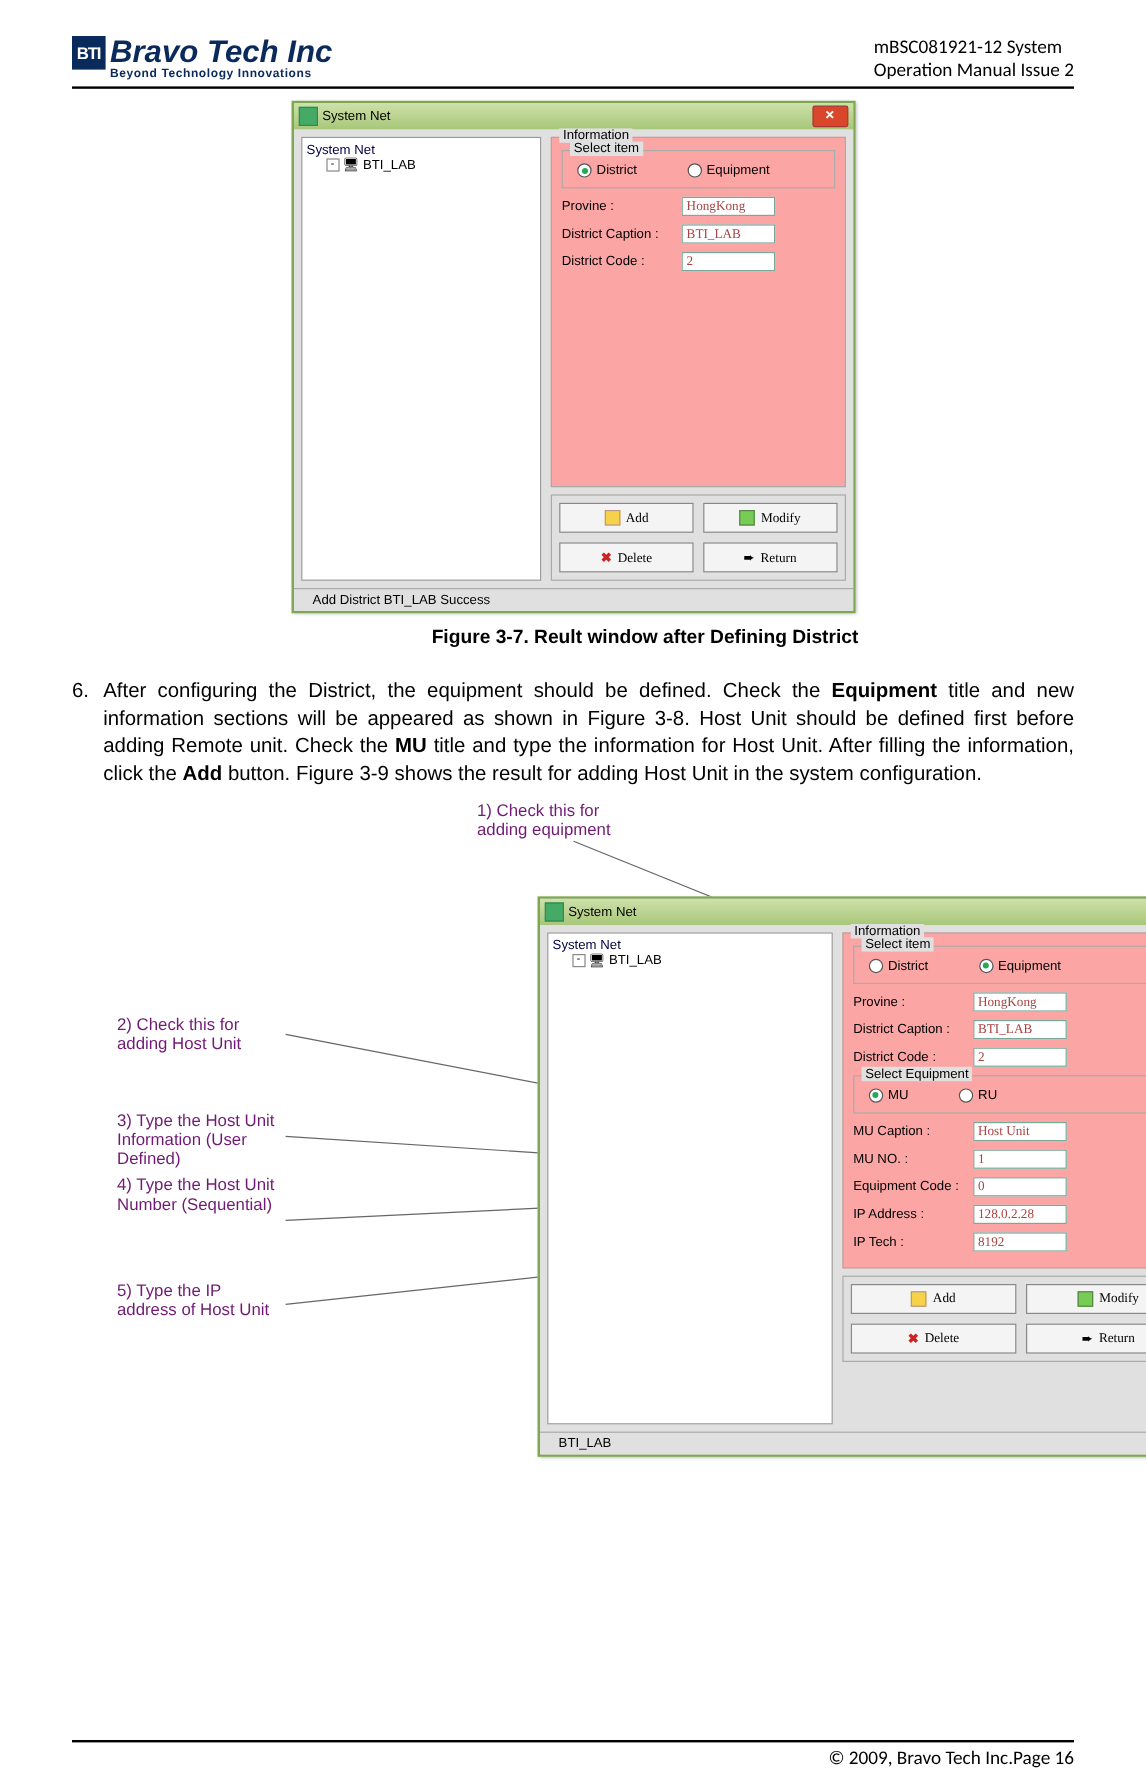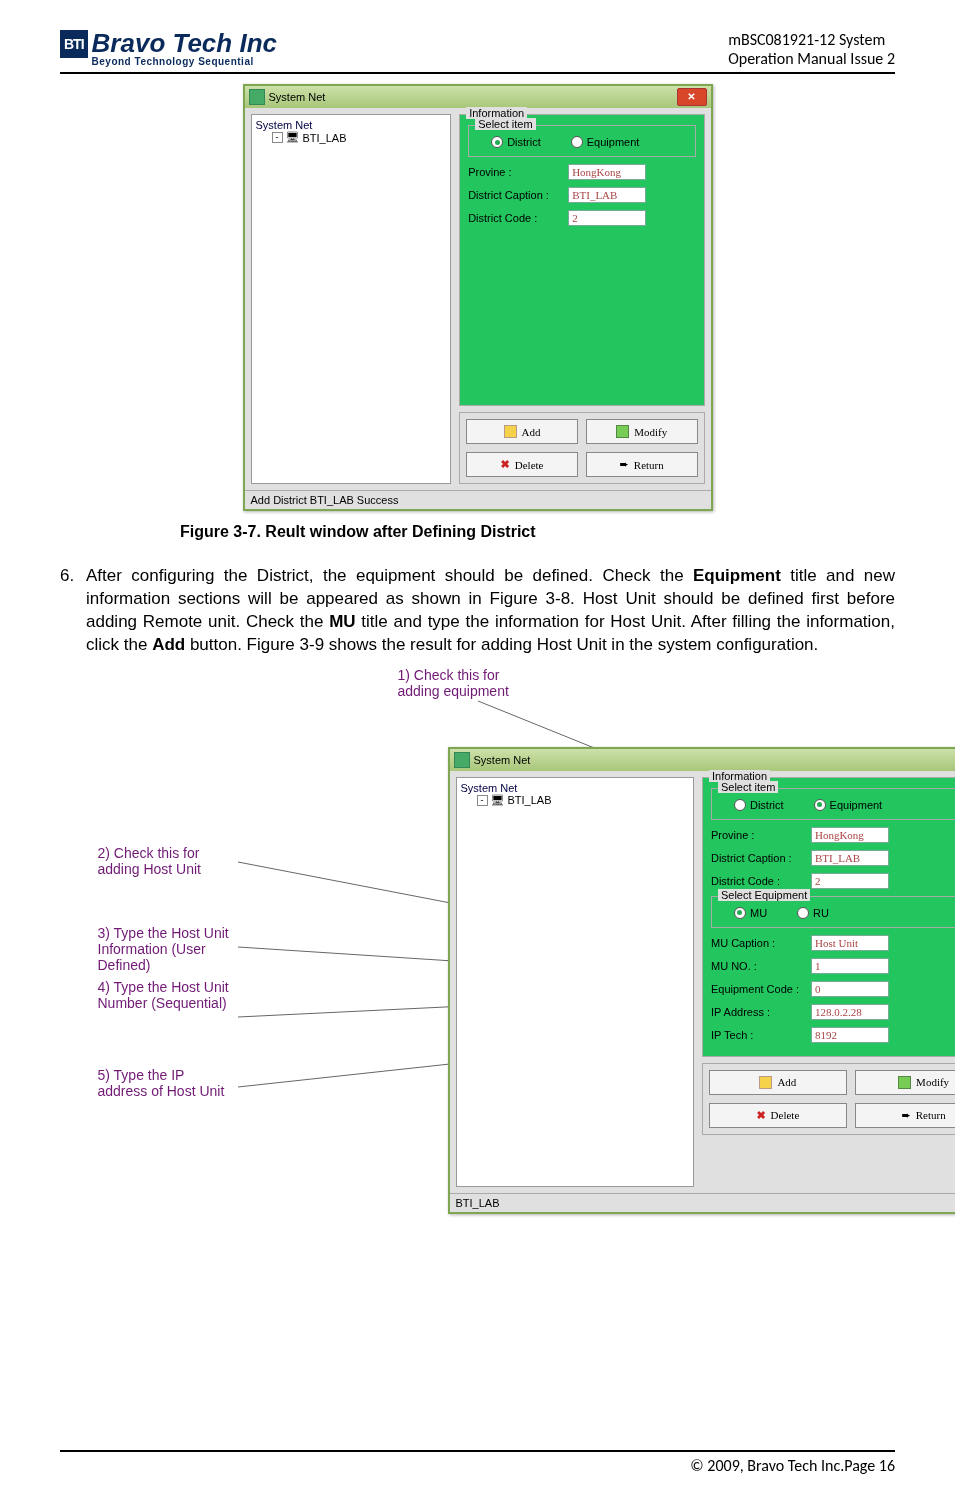--- a/index.html
+++ b/index.html
@@ -13,36 +13,36 @@
   .hdr-right{text-align:left;font:16px Calibri,Arial}
   .win{border:2px solid #7fa751;background:#e8e8e8;font:11px Tahoma,Arial;position:relative;box-shadow:1px 1px 3px rgba(0,0,0,.3)}
   .titlebar{background:linear-gradient(#cde0a9,#a8c779);height:22px;display:flex;align-items:center;padding:0 4px;justify-content:space-between}
   .titlebar .t-left{display:flex;align-items:center;gap:4px}
   .t-icon{width:14px;height:14px;background:#4a6;display:inline-block;border:1px solid #385}
   .close-btn{background:#d9472b;color:#fff;width:28px;height:16px;font:bold 10px Arial;text-align:center;border:1px solid #a33;border-radius:2px;line-height:16px}
   .win-body{padding:6px;background:#e0e0e0}
   .cols{display:flex;gap:8px}
   .panel-l{border:1px solid #999;background:#fff;padding:4px;flex:0 0 42%}
   .panel-r{flex:1;display:flex;flex-direction:column;gap:6px}
-  .fieldset{border:1px solid #aaa;padding:6px 8px;background:#22c55e;position:relative}
+  .fieldset{border:1px solid #aaa;padding:6px 8px;background:#fca5a5;position:relative}
   .fieldset .legend{position:absolute;top:-8px;left:6px;background:#e0e0e0;padding:0 3px;font-size:11px}
-  .radio-row{display:flex;gap:30px;margin:4px 0 2px 14px}
+  .radio-row{display:flex;gap:42px;margin:4px 0 2px 4px}
   .radio{display:flex;align-items:center;gap:4px}
   .rdot{width:10px;height:10px;border:1px solid #555;border-radius:50%;display:inline-flex;align-items:center;justify-content:center;background:#fff}
   .rdot.on::after{content:"";width:5px;height:5px;background:#2a5;border-radius:50%}
   .frow{display:flex;align-items:center;margin:7px 0}
   .flab{flex:0 0 100px}
   .finp{border:1px solid #7a9;background:#fff;padding:1px 3px;font:11px Tahoma;min-width:70px;color:#a44}
   .btn-grid{display:grid;grid-template-columns:1fr 1fr;gap:8px;padding:6px;border:1px solid #aaa}
   .btn{background:#f4f4f4;border:1px solid #888;padding:5px;text-align:center;display:flex;align-items:center;justify-content:center;gap:5px;font:11px Tahoma}
   .btn .bi{width:11px;height:11px;display:inline-block}
   .bi-add{background:#f6d24a;border:1px solid #b98}
   .bi-mod{background:#7c5;border:1px solid #584}
   .bi-del{color:#c22;font-weight:bold}
-  .status{border-top:1px solid #aaa;padding:3px 6px;background:#e0e0e0;font-size:11px}
+  .status{border-top:1px solid #aaa;padding:3px 16px;background:#e0e0e0;font-size:11px}
   .tree-root{color:#004}
   .tree-item{margin-left:16px;display:flex;align-items:center;gap:3px}
   .tree-box{width:9px;height:9px;border:1px solid #888;background:#fff;font:9px/9px monospace;text-align:center}
   .caption{text-align:center;font:bold 16px Arial;margin:12px 0 24px 0}
   .body-text{font:17px Arial;text-align:justify;line-height:1.35}
   .annot-block{position:relative;margin:10px auto 0 auto;width:760px}
   .annot{position:absolute;font:14px Arial;color:#701a75;width:140px;text-align:left}
   .fig1-wrap{margin:0 auto;width:470px}
   .fig2-wrap{position:relative;margin-left:160px;width:560px}
   .footer{position:absolute;bottom:16px;left:60px;right:60px;border-top:2px solid #000;display:flex;justify-content:flex-end;font:16px Calibri,Arial;padding-top:4px}
@@ -52,21 +52,21 @@
 </head>
 <body>
 
 <div class="page">
 
   <div class="header">
     <div class="logo-block">
       <span class="logo-bti">BTI</span>
       <span class="logo-text">
         <span class="logo-main">Bravo Tech Inc</span>
-        <span class="logo-sub">Beyond Technology Sequential</span>
+        <span class="logo-sub">Beyond Technology Innovations</span>
       </span>
     </div>
     <div class="hdr-right">
       <div>mBSC081921-12 System</div>
       <div>Operation Manual Issue 2</div>
     </div>
   </div>
 
   <div class="fig1-wrap">
     <div class="win">
@@ -134,21 +134,21 @@
                   <span>➨</span>
                   <span>Return</span>
                 </div>
             </div>
           </div>
         </div>
       </div>
       <div class="status">Add District BTI_LAB Success</div>
     </div>
   </div>
-  <div class="caption" style="text-align:left;margin-left:120px">Figure 3-7. Reult window after Defining District</div>
+  <div class="caption" style="text-align:center;margin-left:120px">Figure 3-7. Reult window after Defining District</div>
 
   <div class="body-text" style="display:flex">
     <span style="flex:0 0 26px">6.</span>
     <span>
       <span>After configuring the District, the equipment should be defined. Check the </span><b>Equipment</b><span> title and new information sections will be appeared as shown in Figure 3-8. Host Unit should be defined first before adding Remote unit. Check the </span><b>MU</b><span> title and type the information for Host Unit. After filling the information, click the </span><b>Add</b><span> button. Figure 3-9 shows the result for adding Host Unit in the system configuration.</span>
     </span>
   </div>
 
   <div class="annot-block" style="height:560px">
     <div class="annot" style="top:0;left:300px">1) Check this for adding equipment</div>

